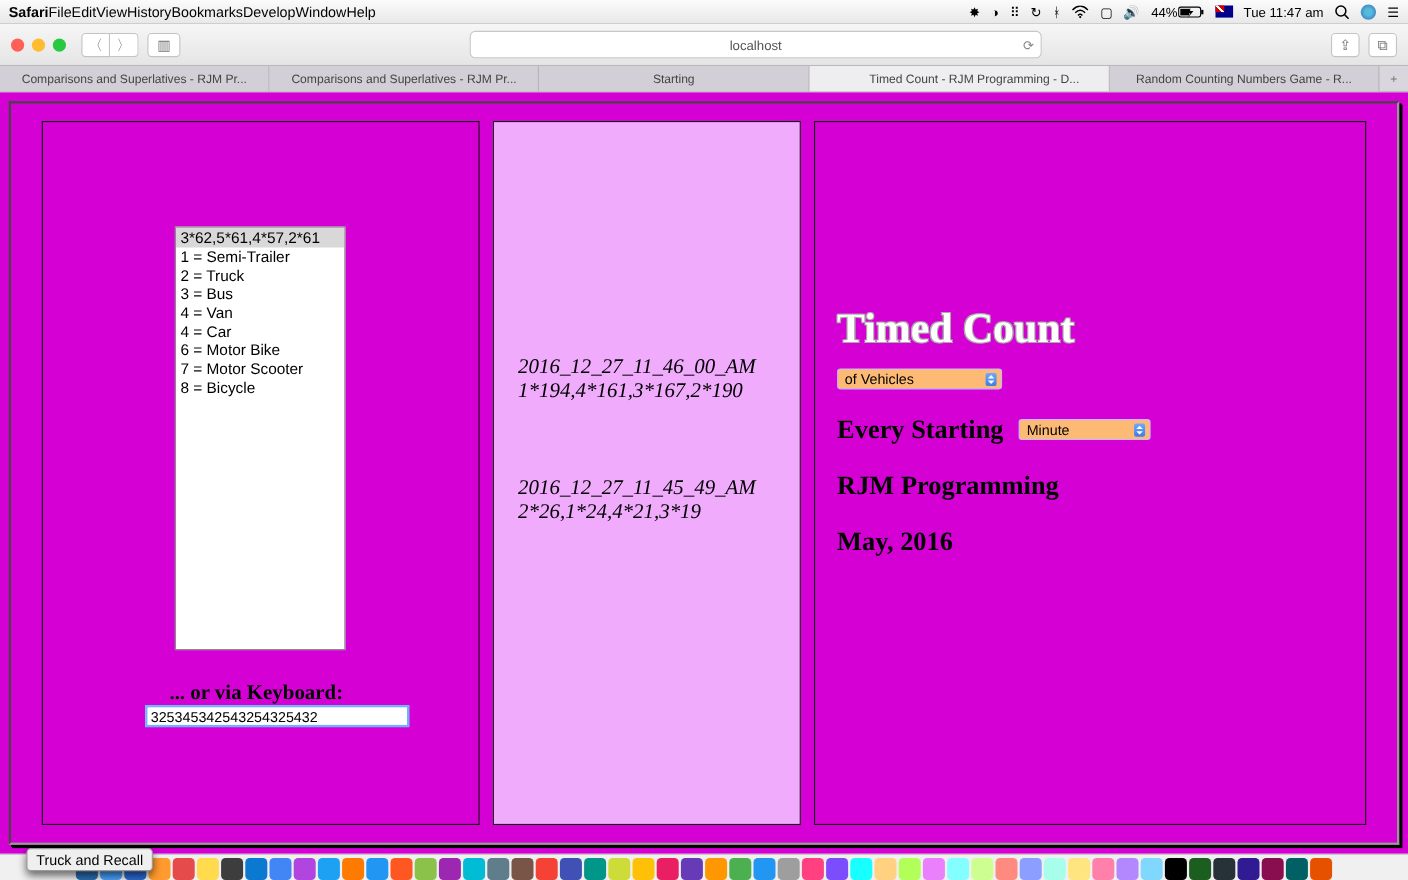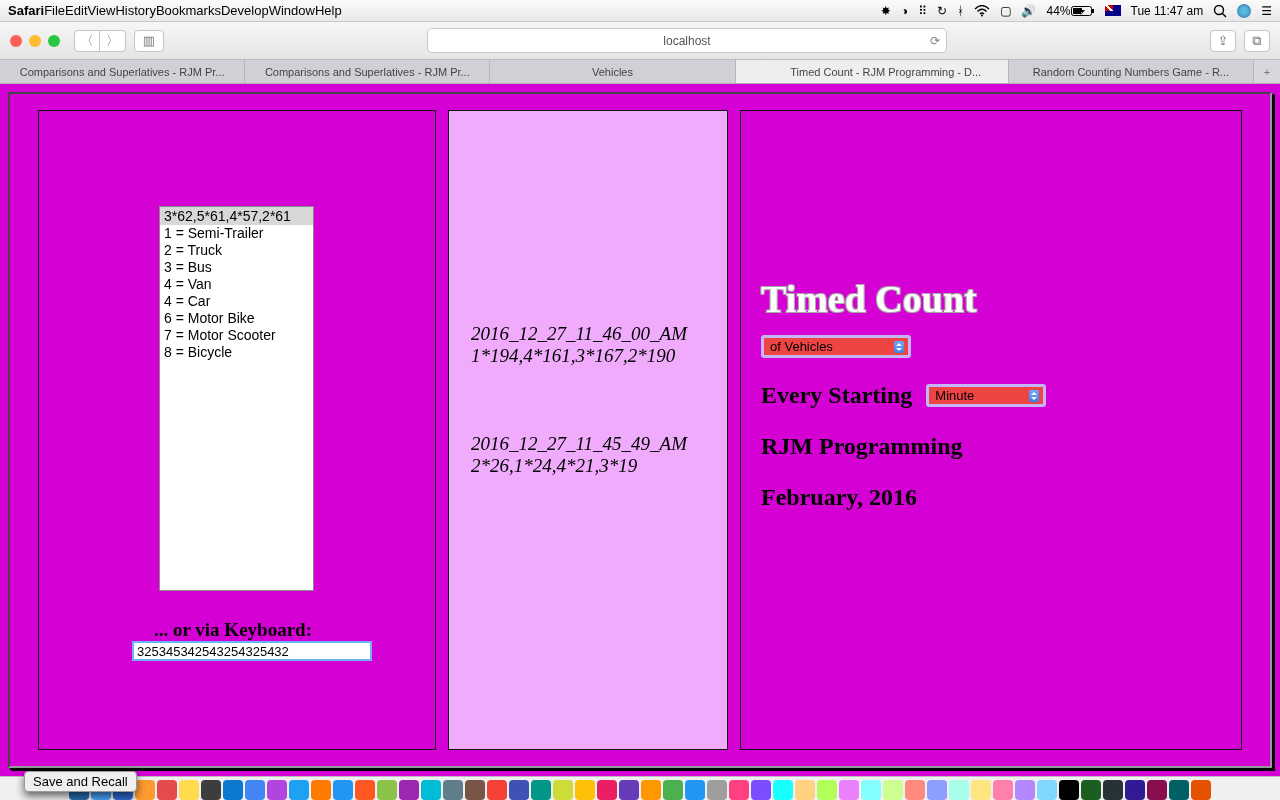--- a/index.html
+++ b/index.html
@@ -39,21 +39,21 @@
   .listbox .selrow{ background:#d8d8d8; padding:1px 4px; font-family:Arial;}
   .listbox .row{ padding:0 4px; font-family:Arial; line-height:17px;}
   .kb-label{ position:absolute; left:115px; top:508px; font-family:"Times New Roman",serif; font-size:19px; font-weight:bold; }
   .kb-input{ position:absolute; left:93px; top:530px; width:240px; height:20px; border:2px solid #6bb2ff; background:#fff; font-size:13px; padding:0 3px; font-family:Arial;}
   
   .entry { font-family:"Times New Roman",serif; font-size:19px; line-height:22px; padding-left:22px;}
   .entry1{ position:absolute; top:212px;} .entry2{ position:absolute; top:322px;}
   
   .c3 { padding:26px 20px; font-family:"Times New Roman",serif; }
   .title { font-size:38px; font-weight:bold; color:#fff; text-shadow:1px 1px 0 #aaa, -1px -1px 0 #aaa, 1px -1px 0 #aaa, -1px 1px 0 #aaa; margin-top:140px; margin-bottom:14px;}
-  .sel { font-size:13px; font-family:-apple-system,Arial; background:#ef4444; border:3px solid #c4b5fd; border-radius:3px; padding:1px 18px 1px 6px; display:inline-block; position:relative; min-width:150px;}
+  .sel { font-size:13px; font-family:-apple-system,Arial; background:#fdba74; border:1px solid #c4b5fd; border-radius:3px; padding:1px 18px 1px 6px; display:inline-block; position:relative; min-width:150px;}
   .sel::after{content:"";position:absolute;right:4px;top:3px;width:10px;height:12px;background:linear-gradient(#6fa8ff,#3d7fe0);border-radius:2px;}
   .sel::before{content:"";position:absolute;right:6px;top:5px;border-left:3px solid transparent;border-right:3px solid transparent;border-bottom:3px solid #fff;z-index:2;}
   .sel .dn{position:absolute;right:6px;top:10px;border-left:3px solid transparent;border-right:3px solid transparent;border-top:3px solid #fff;z-index:2;}
   .line { font-size:24px; font-weight:bold; margin-top:24px;}
   .line .sel{ font-weight:normal; font-size:13px; margin-left:8px; vertical-align:3px; min-width:120px;}
   
   .save-btn{ position:absolute; left:14px; bottom:-26px; background:#efefef; border:1px solid #9a9a9a; border-radius:4px; font-size:13px; padding:2px 8px; box-shadow:0 4px 8px rgba(0,0,0,.6);}
   
   .panel{ box-shadow: 2px 2px 0 #000, 3px 3px 0 #000; }
   
@@ -128,21 +128,21 @@
     <span class="reload">⟳</span>
   </div>
   <div style="flex:1"></div>
   <div class="nav-btn">⇪</div>
   <div class="nav-btn">⧉</div>
 </div>
 
 <div class="tabbar">
   <div class="tab">Comparisons and Superlatives - RJM Pr...</div>
   <div class="tab">Comparisons and Superlatives - RJM Pr...</div>
-  <div class="tab">Vehicles</div>
+  <div class="tab">Starting</div>
   <div class="tab active">Timed Count - RJM Programming - D...</div>
   <div class="tab">Random Counting Numbers Game - R...</div>
   <div class="tab-add">+</div>
 </div>
 
 <div class="viewport">
   <div class="panel">
     <div class="cols">
 
       <div class="col col1">
@@ -174,25 +174,25 @@
 
       <div class="col col3">
         <div class="c3">
           <div class="title">Timed Count</div>
           <div class="sel"><span>of Vehicles</span><span class="dn"></span></div>
           <div class="line">
             <span>Every Starting</span>
             <span class="sel"><span>Minute</span><span class="dn"></span></span>
           </div>
           <div class="line">RJM Programming</div>
-          <div class="line">February, 2016</div>
+          <div class="line">May, 2016</div>
         </div>
       </div>
     </div>
-    <button class="save-btn">Save and Recall</button>
+    <button class="save-btn">Truck and Recall</button>
   </div>
 </div>
 
 <div class="dock" id="dock">
     <div class="app-icon" style="background: rgb(43, 111, 179);"></div>
     <div class="app-icon" style="background: rgb(74, 163, 255);"></div>
     <div class="app-icon" style="background: rgb(45, 107, 214);"></div>
     <div class="app-icon" style="background: rgb(255, 154, 46);"></div>
     <div class="app-icon" style="background: rgb(230, 75, 75);"></div>
     <div class="app-icon" style="background: rgb(255, 219, 77);"></div>

